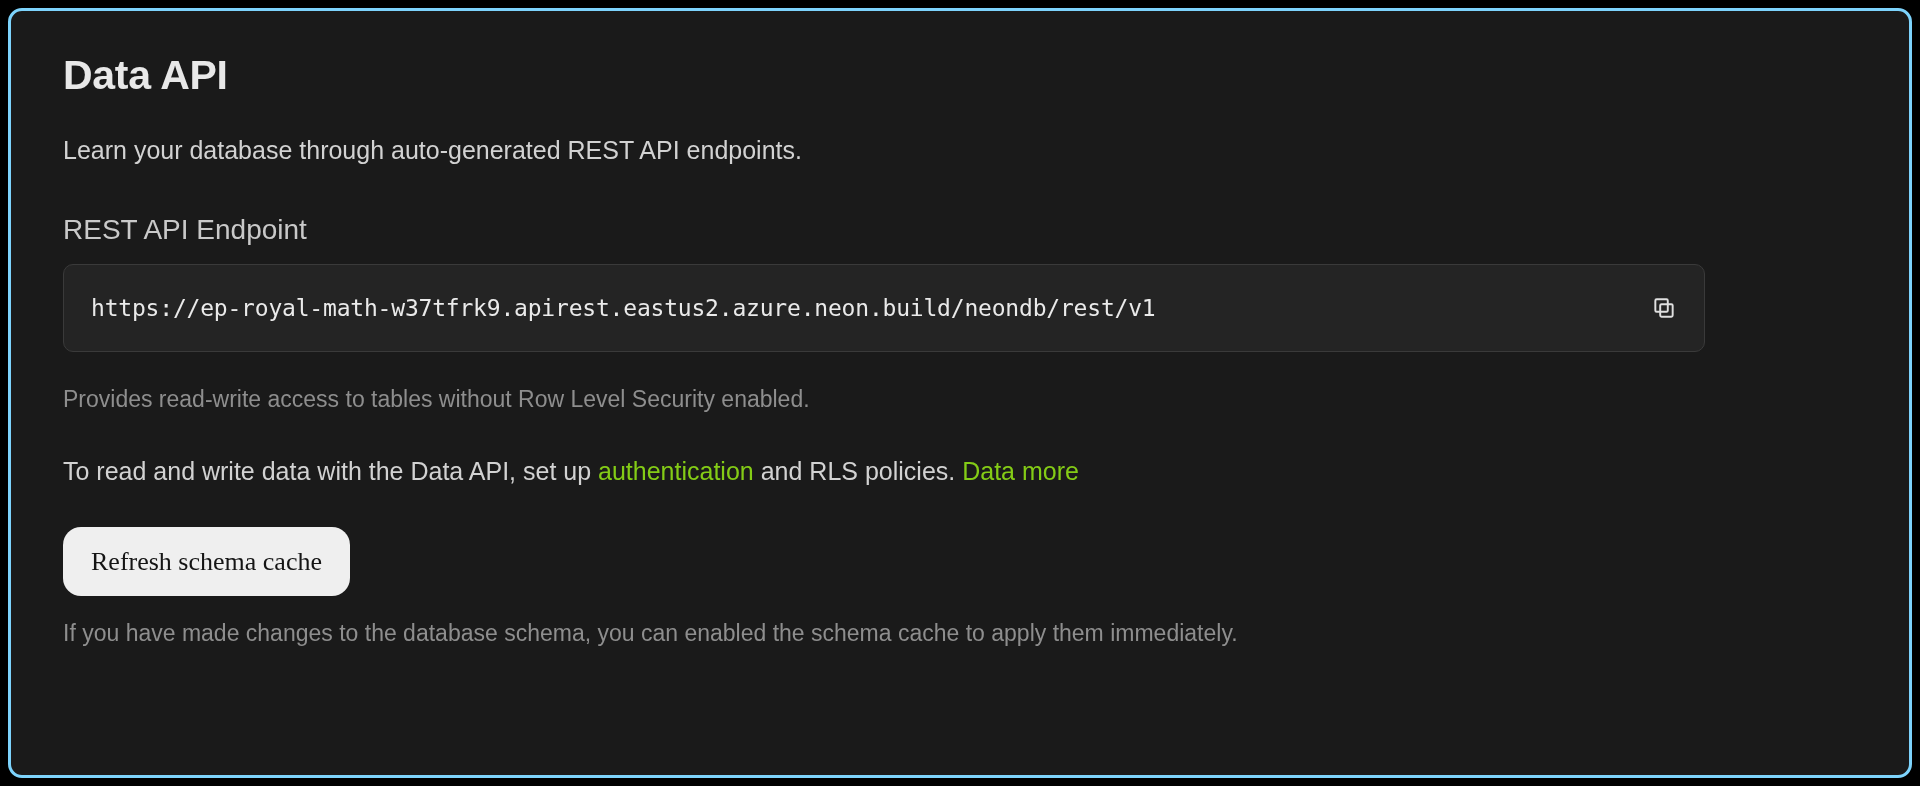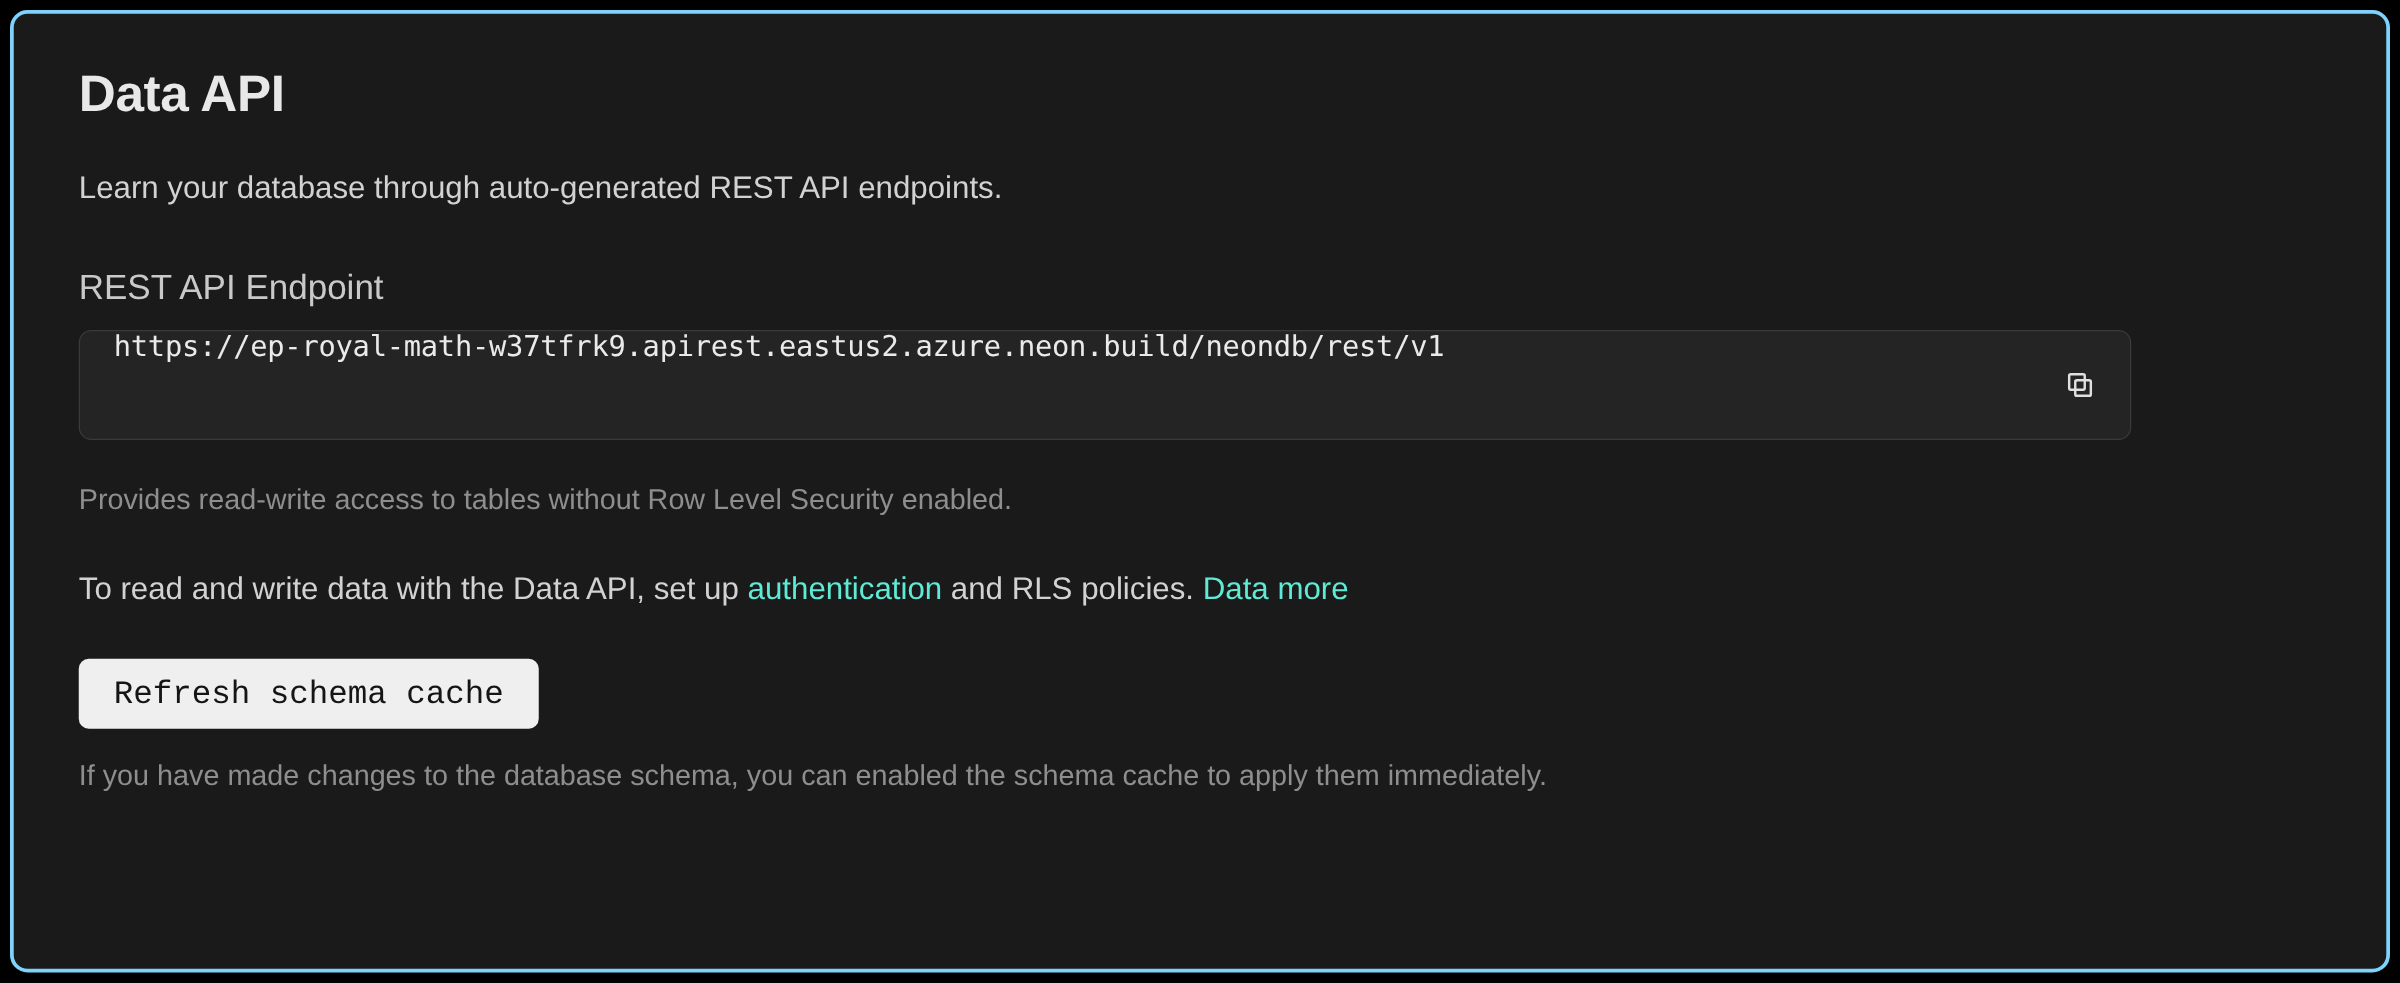--- a/index.html
+++ b/index.html
@@ -66,20 +66,21 @@
   
   .endpoint-row {
     margin-top: 16px;
     position: relative;
     width: 1642px;
     height: 88px;
     background: #242424;
     border: 1px solid #3a3a3a;
     border-radius: 10px;
     display: flex;
+    align-items: center;
   }
 
   .endpoint-value {
     flex: 1;
     padding-left: 27px;
     padding-right: 70px;
     font-family: "DejaVu Sans Mono", "Liberation Mono", monospace;
     font-size: 23px;
     color: #eaeaea;
     white-space: nowrap;
@@ -116,38 +117,38 @@
 
   
   .info-para {
     margin-top: 40px;
     font-size: 25px;
     color: #d2d2d2;
     line-height: 1.35;
   }
 
   .info-para a {
-    color: #5eead4;
+    color: #84cc16;
     text-decoration: none;
     cursor: pointer;
   }
 
   
   .refresh-btn {
     margin-top: 38px;
     display: inline-flex;
     align-items: center;
     justify-content: center;
-    height: 56px;
+    height: 69px;
     padding: 0 28px;
     background: #efefef;
     color: #151515;
     border: none;
-    border-radius: 8px;
-    font-family: Liberation Mono, monospace;
+    border-radius: 18px;
+    font-family: Liberation Serif, serif;
     font-size: 26px;
     cursor: pointer;
   }
 
   
   .bottom-hint {
     margin-top: 22px;
     font-size: 23px;
     color: #8e8e8e;
     line-height: 1.35;

